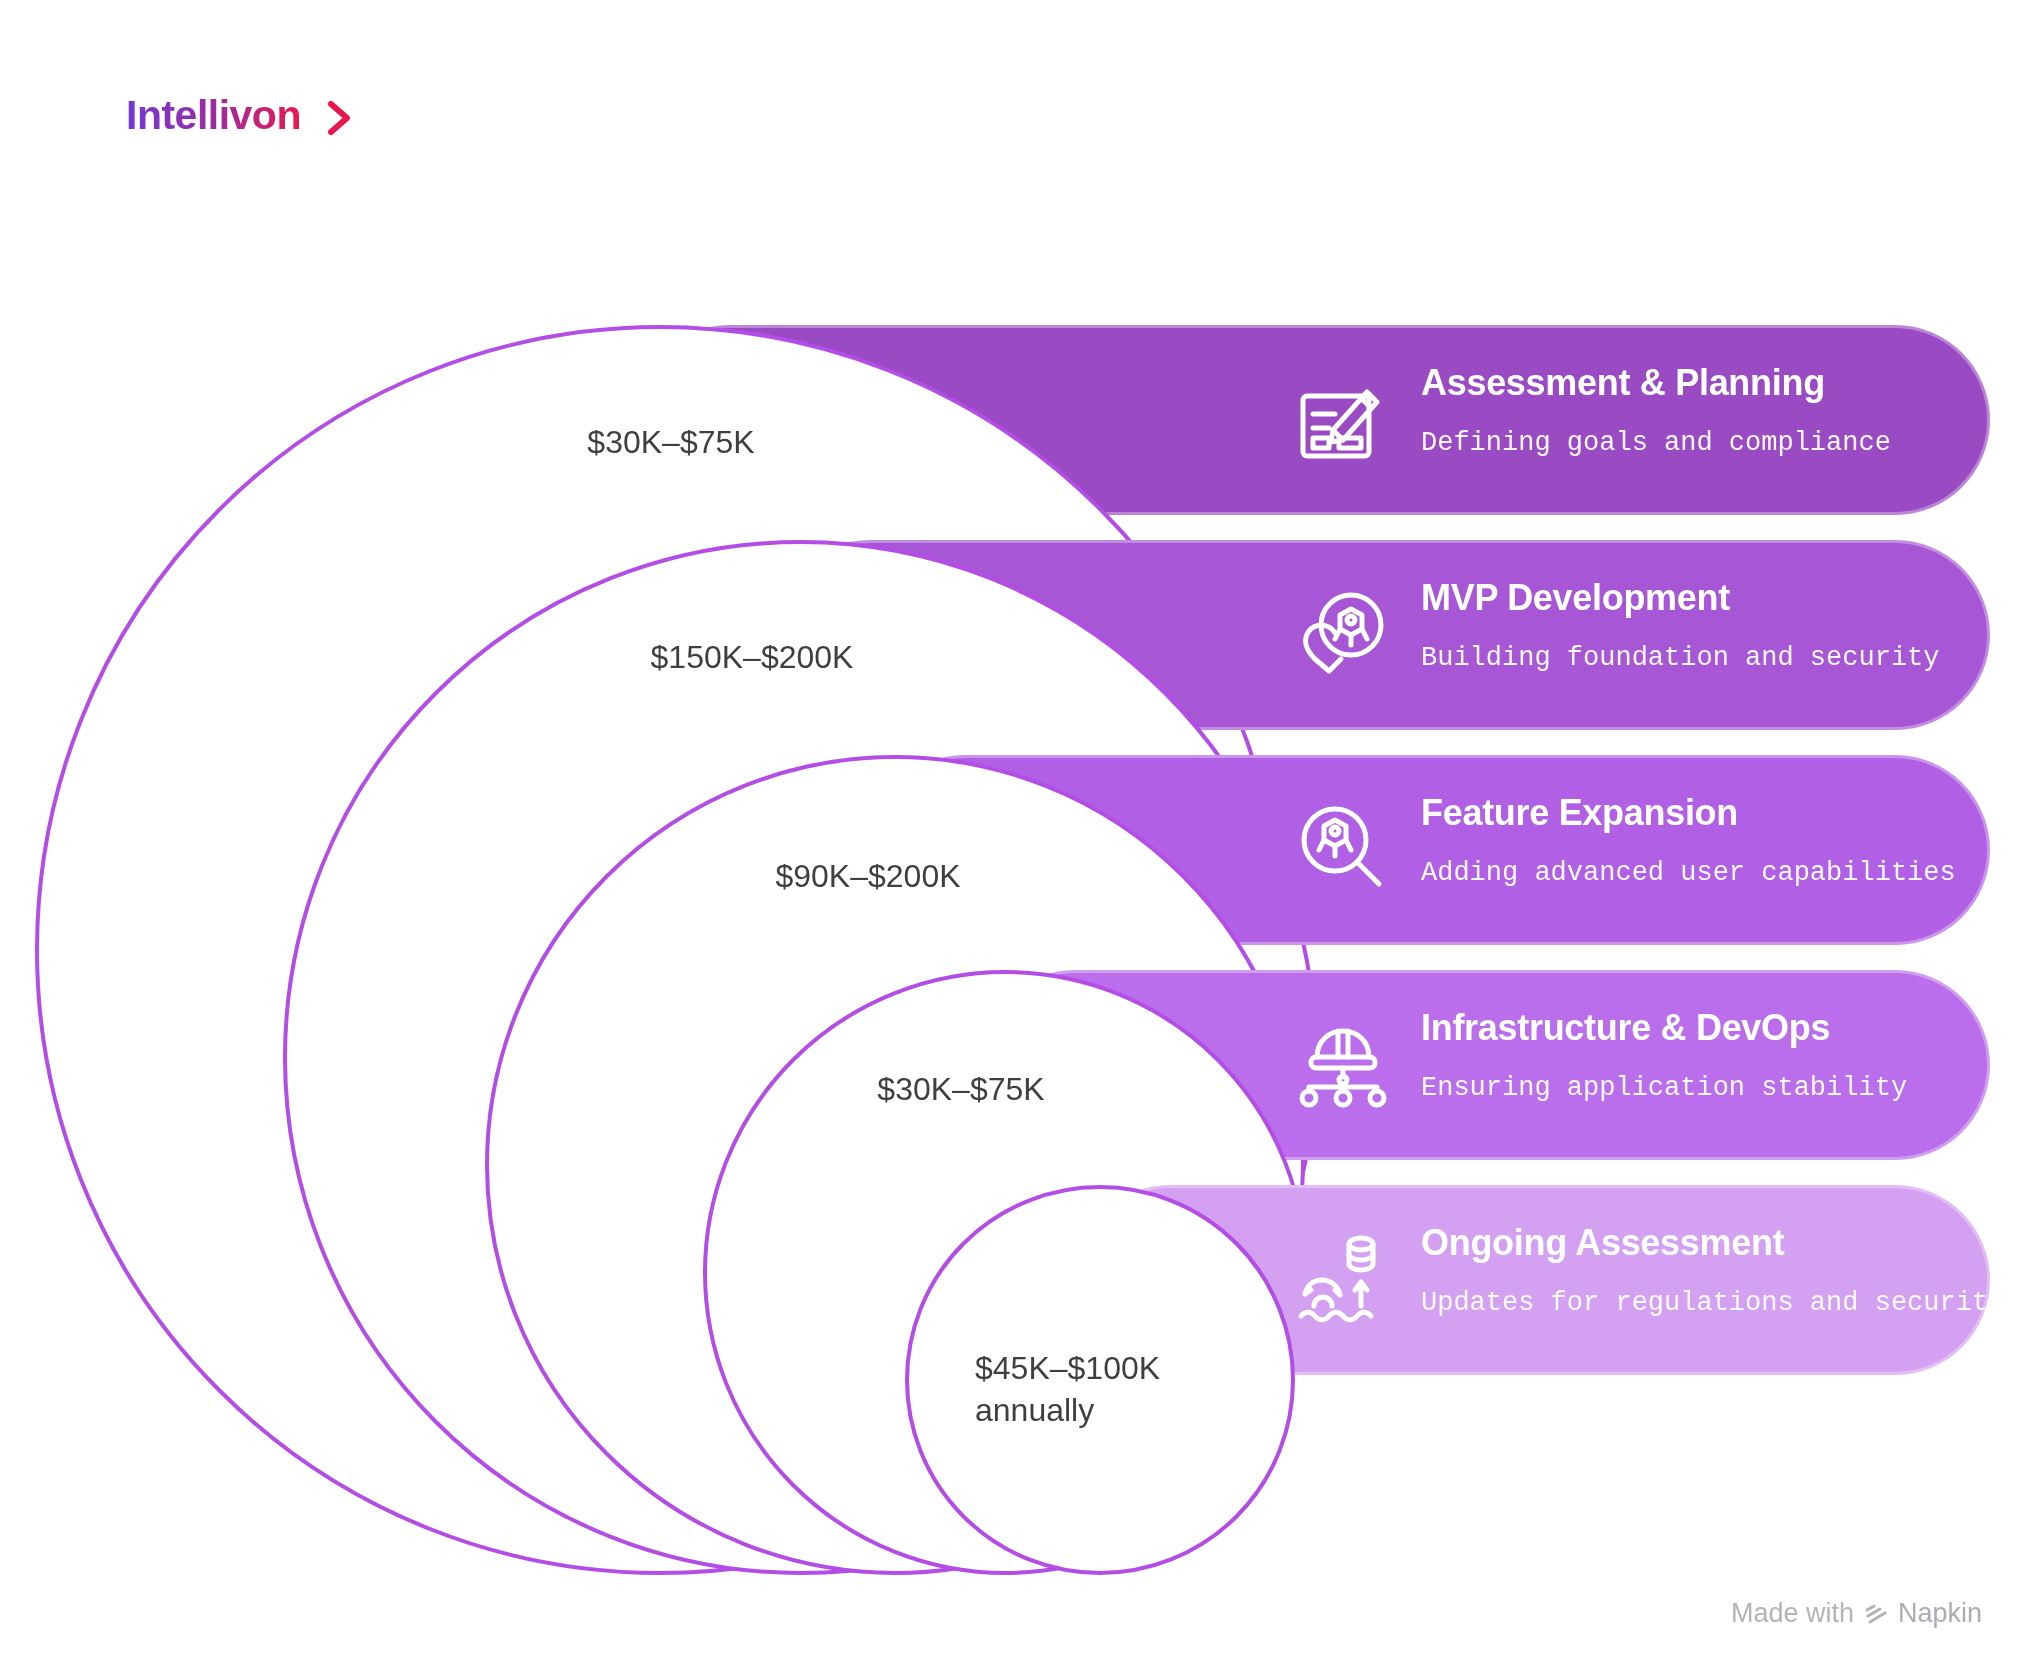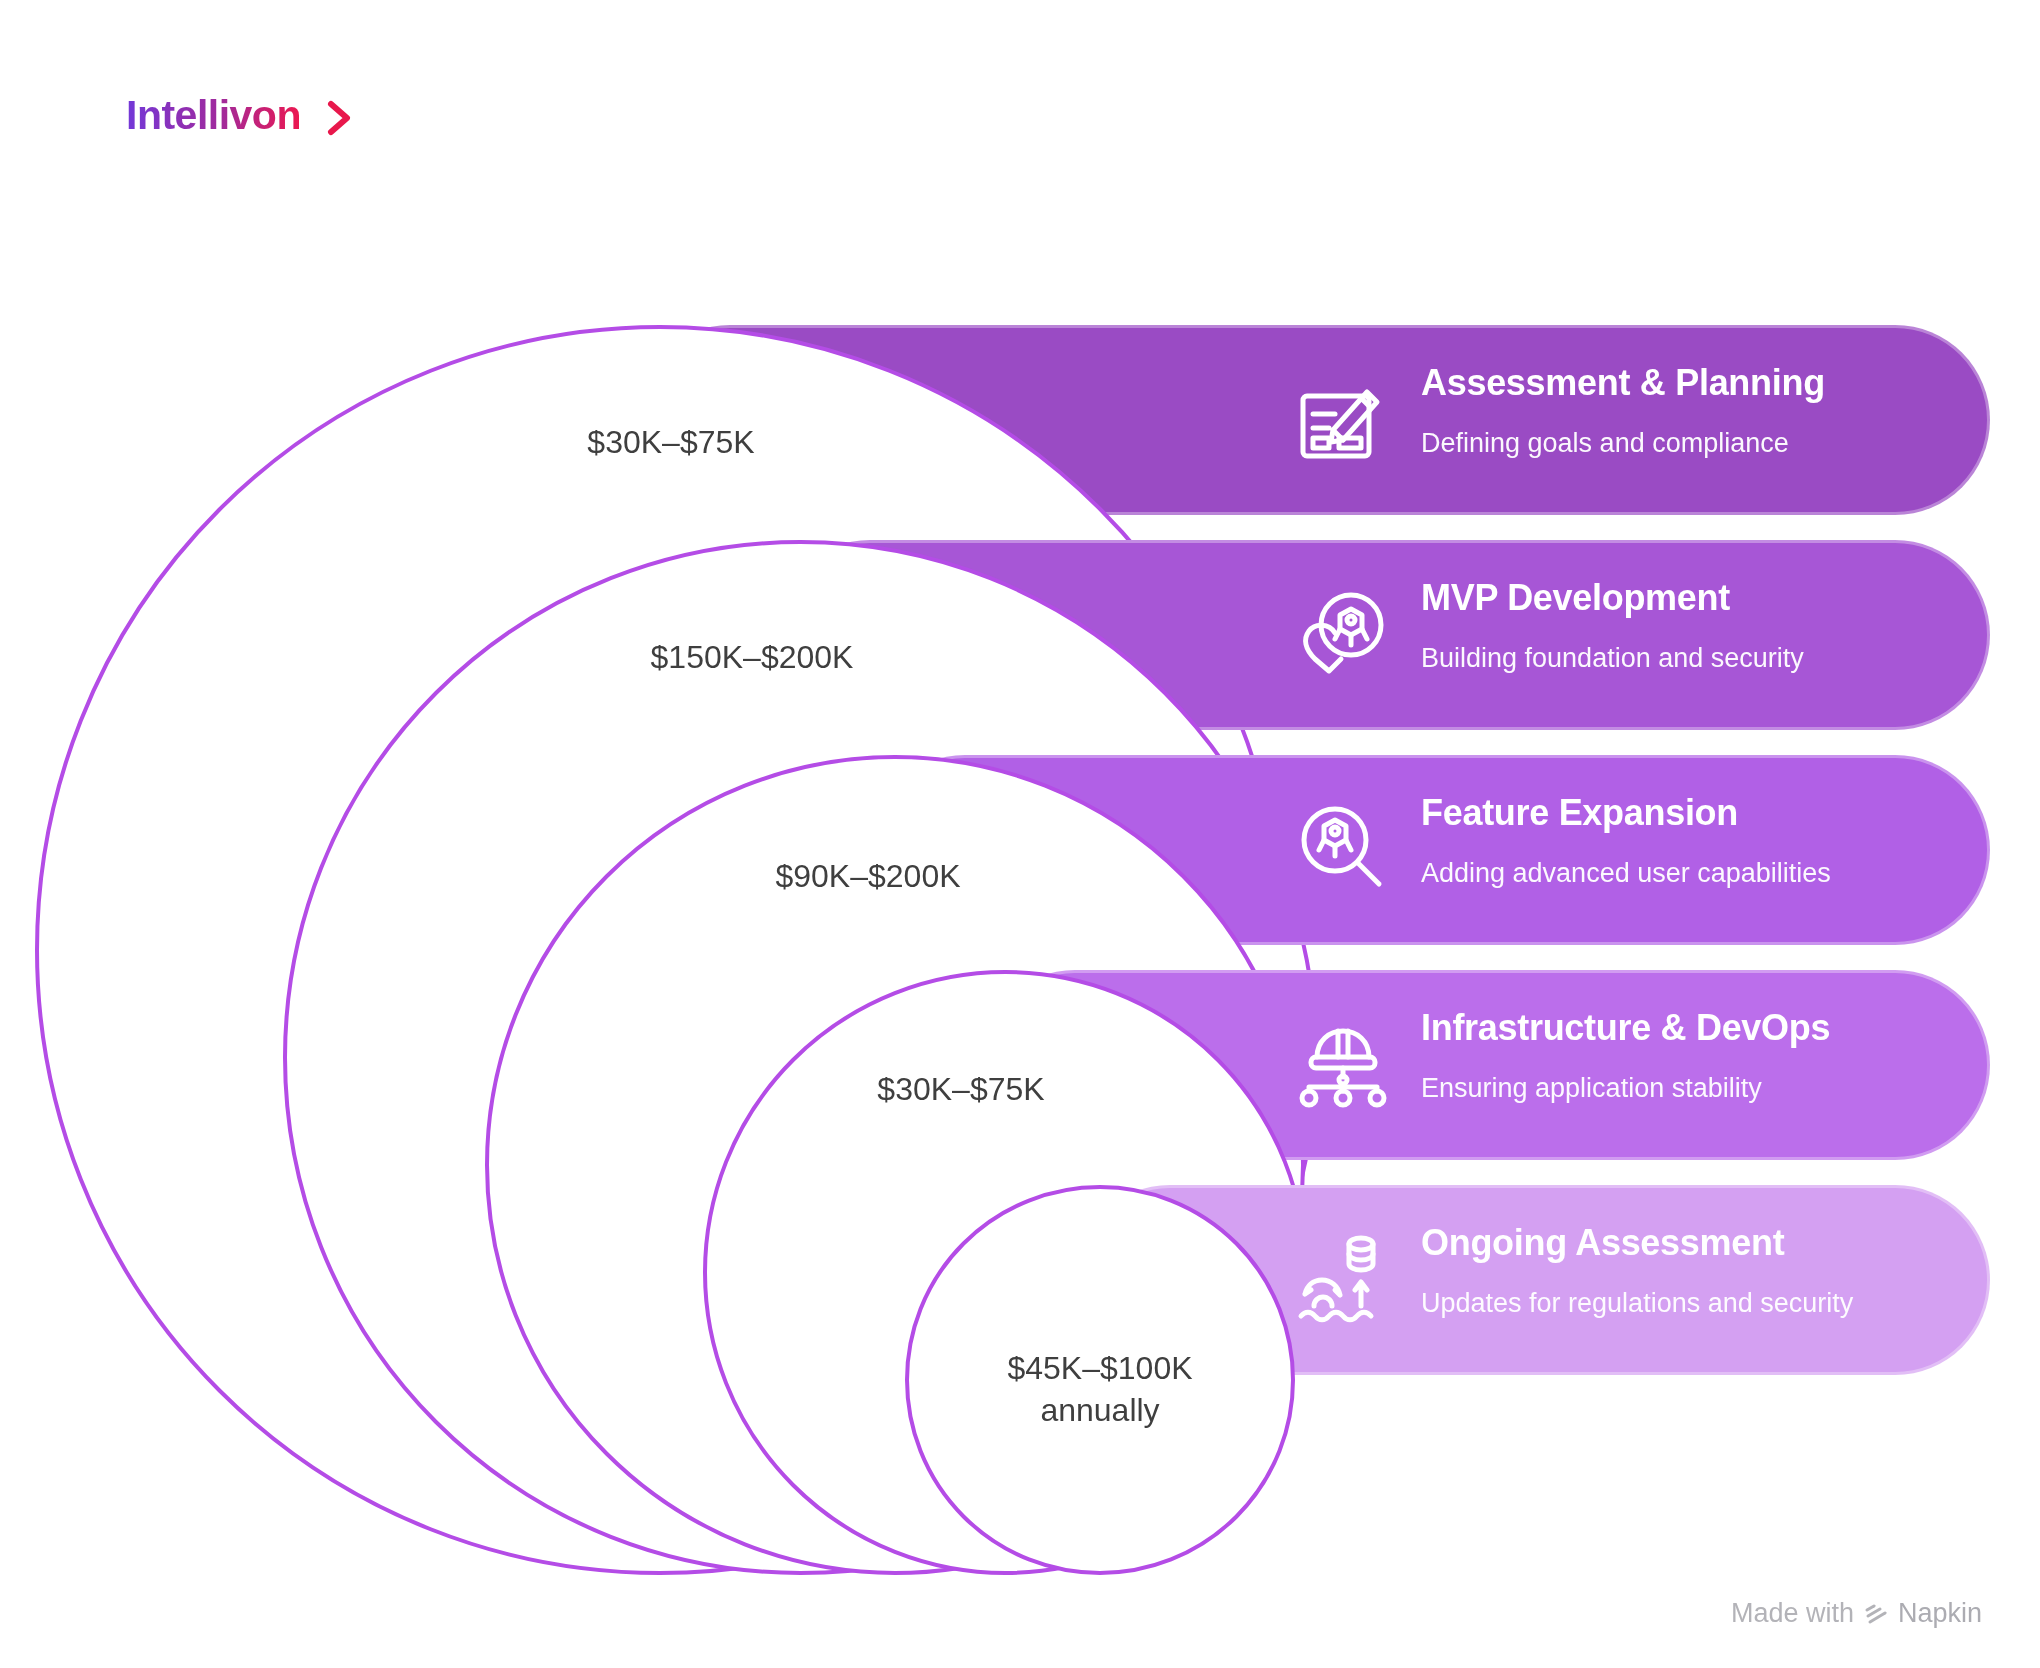--- a/index.html
+++ b/index.html
@@ -38,25 +38,25 @@
   
   .bar-content{
     position:absolute;left:1295px;height:190px;z-index:15;
     display:flex;align-items:center;gap:30px;
   }
   .bar-content.p0{top:325px;} .bar-content.p1{top:540px;} .bar-content.p2{top:755px;justify-content:center;}
   .bar-content.p3{top:970px;} .bar-content.p4{top:1185px;}
   .phase-icon{width:96px;height:96px;flex:0 0 auto;}
   .phase-text{display:flex;flex-direction:column;gap:24px;transform:translateY(-10px);}
   .phase-title{color:#ffffff;font-size:36px;font-weight:bold;letter-spacing:-0.3px;white-space:nowrap;}
-  .phase-subtitle{color:rgba(255,255,255,0.96);font-size:27px;white-space:nowrap;}
+  .phase-subtitle{color:rgba(255,255,255,0.96);font-size:27px;white-space:nowrap;font-family:Liberation Mono, monospace;}
   
   .cost-label{
     position:absolute;z-index:12;transform:translate(-50%,-50%);
-    color:#3f3f3f;font-size:32px;text-align:center;line-height:1.3;white-space:nowrap;
+    color:#3f3f3f;font-size:32px;text-align:left;line-height:1.3;white-space:nowrap;
   }
   .cost-label.p0{left:671px;top:443px;}
   .cost-label.p1{left:752px;top:658px;}
   .cost-label.p2{left:868px;top:877px;}
   .cost-label.p3{left:961px;top:1090px;}
   .cost-label.p4{left:1100px;top:1390px;white-space:normal;width:250px;}
   
   .footer{
     position:absolute;right:58px;top:1598px;display:flex;align-items:center;gap:9px;
     color:#b3b3b8;font-size:27px;z-index:20;margin-left:47px;

